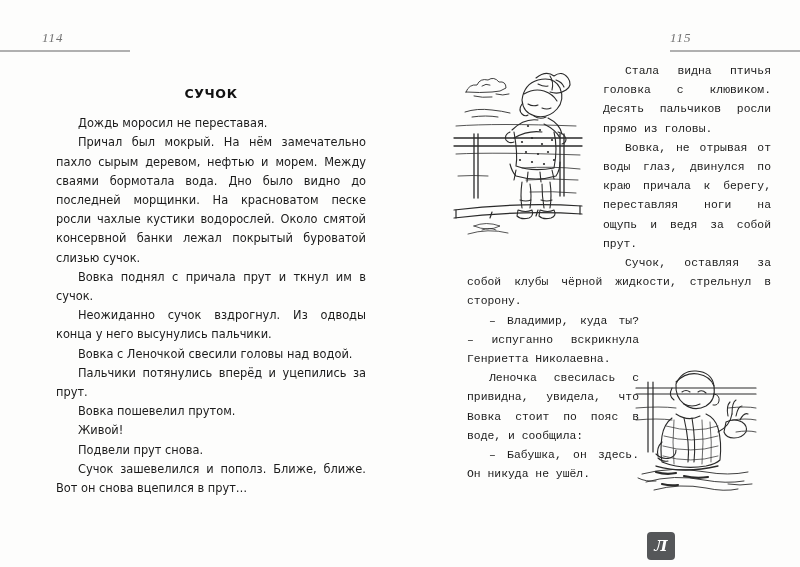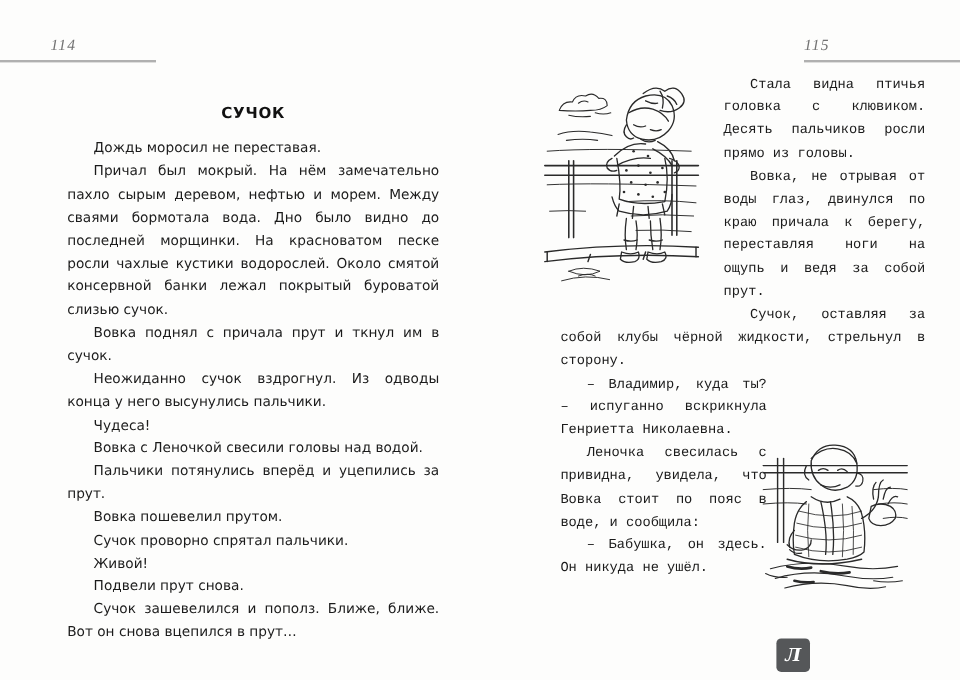--- a/index.html
+++ b/index.html
@@ -113,25 +113,23 @@
 
   <div class="folio folio-left">114</div>
   <div class="folio folio-right">115</div>
 
   <div class="col col-left">
     <h1 class="story-title">СУЧОК</h1>
     <p>Дождь моросил не переставая.</p>
     <p>Причал был мокрый. На нём заме­чательно пахло сырым деревом, нефтью и морем. Между сваями бормотала вода. Дно было видно до последней морщин­ки. На красноватом песке росли чахлые кустики водорослей. Около смятой кон­сервной банки лежал покрытый бурова­той слизью сучок.</p>
     <p>Вовка поднял с причала прут и ткнул им в сучок.</p>
     <p>Неожиданно сучок вздрогнул. Из од­воды конца у него высунулись пальчики.</p>
-    <p>Чудеса!</p>
     <p>Вовка с Леночкой свесили головы над водой.</p>
     <p>Пальчики потянулись вперёд и уце­пились за прут.</p>
     <p>Вовка пошевелил прутом.</p>
-    <p>Сучок проворно спрятал пальчики.</p>
     <p>Живой!</p>
     <p>Подвели прут снова.</p>
     <p>Сучок зашевелился и пополз. Ближе, ближе. Вот он снова вцепился в прут…</p>
   </div>
 
   <div class="col col-right">
 
     <div class="float-top"></div>
 
     <p>Стала видна птичья головка с клюви­ком. Десять пальчи­ков росли прямо из головы.</p>

